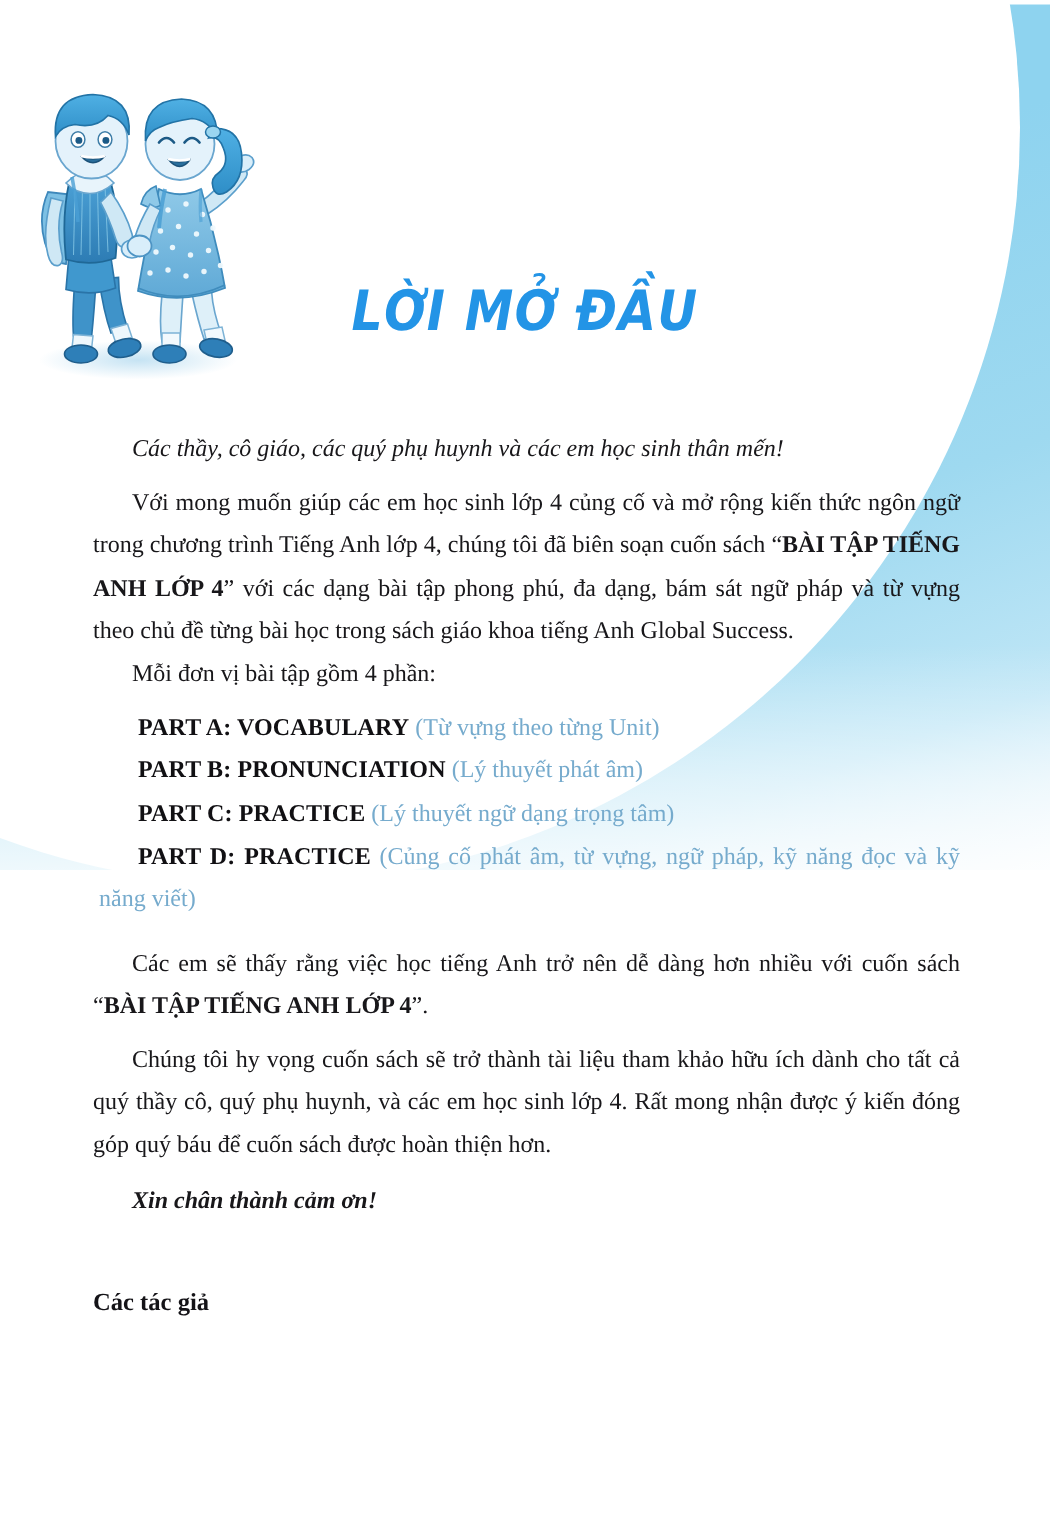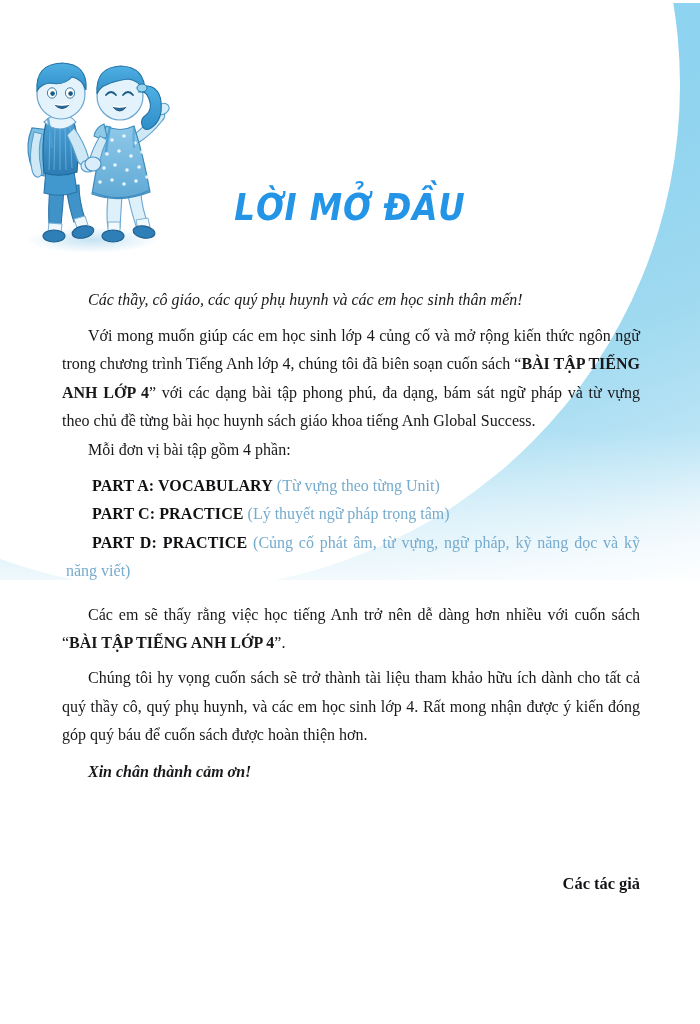--- a/index.html
+++ b/index.html
@@ -130,25 +130,23 @@
     letter-spacing: 0.1px;
   }
   .part-desc {
     color: #76abcd;
   }
   .signature {
     position: absolute;
     left: 62px;
     top: 858px;
     width: 578px;
-    text-align: right;
     font-weight: 700;
     font-size: 16.4px;
     color: #141317;
-    margin-top: 16px;
   }
   .para-gap { height: 7px; }
 </style>
 </head>
 <body>
 
 <div class="page">
 
   <div class="bg-layer">
     <div class="blue-field"></div>
@@ -288,27 +286,28 @@
       <ellipse cx="85" cy="120" rx="8" ry="7" fill="#d9eefa" stroke="#4d94c4" stroke-width="1.2"></ellipse>
     </svg>
   </div>
 
   <div class="title">LỜI MỞ ĐẦU</div>
 
   <div class="body-text">
 
     <p class="greeting">Các thầy, cô giáo, các quý phụ huynh và các em học sinh thân mến!</p>
 
-    <p><span>Với mong muốn giúp các em học sinh lớp 4 củng cố và mở rộng kiến thức ngôn ngữ trong chương trình Tiếng Anh lớp 4, chúng tôi đã biên soạn cuốn sách “</span><span class="bold">BÀI TẬP TIẾNG ANH LỚP 4</span><span>” với các dạng bài tập phong phú, đa dạng, bám sát ngữ pháp và từ vựng theo chủ đề từng bài học huynh sách giáo khoa tiếng Anh Global Success.</span></p>
+    <p><span>Với mong muốn giúp các em học sinh lớp 4 củng cố và mở rộng kiến thức ngôn ngữ trong chương trình Tiếng Anh lớp 4, chúng tôi đã biên soạn cuốn sách “</span><span class="bold">BÀI TẬP TIẾNG ANH LỚP 4</span><span>” với các dạng bài tập phong phú, đa dạng, bám sát ngữ pháp và từ vựng theo chủ đề từng bài học trong sách giáo khoa tiếng Anh Global Success.</span></p>
 
     <p>Mỗi đơn vị bài tập gồm 4 phần:</p>
 
     <div class="parts">
       <p class="part-line"><span class="part-label">PART A: VOCABULARY</span> <span class="part-desc">(Từ vựng theo từng Unit)</span></p>
-      <p class="part-line"><span class="part-label">PART C: PRACTICE</span> <span class="part-desc">(Lý thuyết ngữ pháp trọng tâm)</span></p>
+      <p class="part-line"><span class="part-label">PART B: PRONUNCIATION</span> <span class="part-desc">(Lý thuyết phát âm)</span></p>
+      <p class="part-line"><span class="part-label">PART C: PRACTICE</span> <span class="part-desc">(Lý thuyết ngữ dạng trọng tâm)</span></p>
       <p class="part-line"><span class="part-label">PART D: PRACTICE</span> <span class="part-desc">(Củng cố phát âm, từ vựng, ngữ pháp, kỹ năng đọc và kỹ năng viết)</span></p>
     </div>
 
 
     <div class="para-gap"></div>
 
     <p><span>Các em sẽ thấy rằng việc học tiếng Anh trở nên dễ dàng hơn nhiều với cuốn sách “</span><span class="bold">BÀI TẬP TIẾNG ANH LỚP 4</span><span>”.</span></p>
 
     <div class="para-gap"></div>
 

